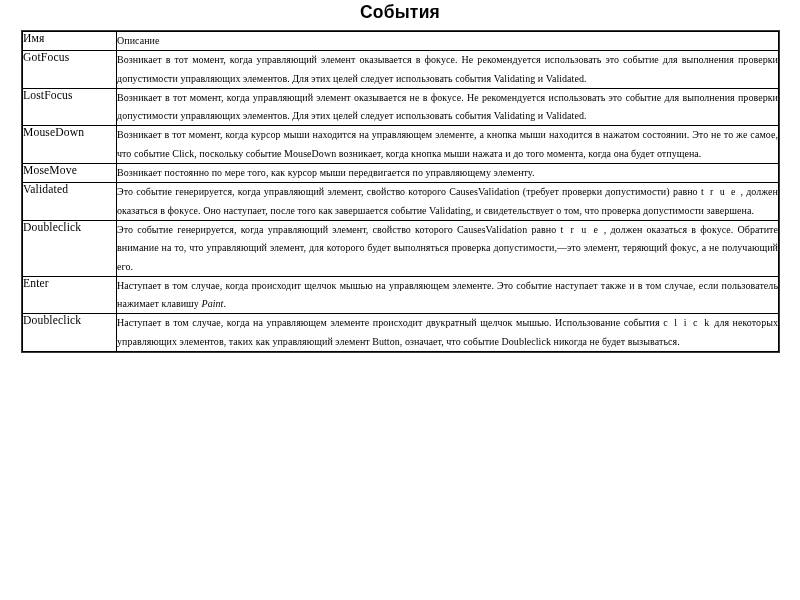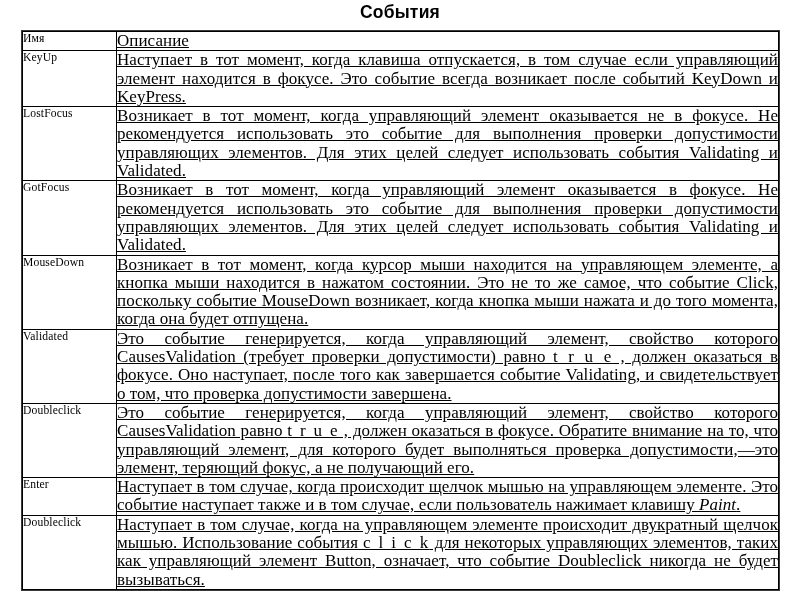--- a/index.html
+++ b/index.html
@@ -70,27 +70,26 @@
   .cell-name {
     padding: 7px 0 7px 9px;
     font-size: 11.6px;
     line-height: 14px;
     white-space: nowrap;
     letter-spacing: 0.15px;
   }
 
   .cell-desc {
     padding: 7px 8px 7px 10px;
-    font-size: 17px;
+    font-size: 10px;
     line-height: 18.3px;
     text-align: justify;
     text-justify: inter-word;
     letter-spacing: 0.05px;
     hyphens: none;
-    text-decoration: underline;
   }
 
   .cell-desc.nojustify {
     text-align: left;
   }
 
   
   tr.header-row .cell-name,
   tr.header-row .cell-desc {
     padding-top: 9px;
@@ -129,40 +128,40 @@
         <col class="c-name">
         <col class="c-desc">
       </colgroup>
       <tbody>
 
         <tr class="header-row">
           <td class="cell-name">Имя</td>
           <td class="cell-desc nojustify">Описание</td>
         </tr>
 
+
         <tr>
-          <td class="cell-name">KeyUp</td>
-          <td class="cell-desc">Наступает в тот момент, когда клавиша отпускается, в том случае если управляющий элемент находится в фокусе. Это событие всегда возникает после событий KeyDown и KeyPress.</td>
+          <td class="cell-name">GotFocus</td>
+          <td class="cell-desc">Возникает в тот момент, когда управляющий элемент оказывается в фокусе. Не рекомендуется использовать это событие для выполнения проверки допустимости управляющих элементов. Для этих целей следует использовать события Validating и Validated.</td>
         </tr>
 
         <tr>
           <td class="cell-name">LostFocus</td>
           <td class="cell-desc">Возникает в тот момент, когда управляющий элемент оказывается не в фокусе. Не рекомендуется использовать это событие для выполнения проверки допустимости управляющих элементов. Для этих целей следует использовать события Validating и Validated.</td>
         </tr>
 
         <tr>
-          <td class="cell-name">GotFocus</td>
-          <td class="cell-desc">Возникает в тот момент, когда управляющий элемент оказывается в фокусе. Не рекомендуется использовать это событие для выполнения проверки допустимости управляющих элементов. Для этих целей следует использовать события Validating и Validated.</td>
-        </tr>
-
-        <tr>
           <td class="cell-name">MouseDown</td>
           <td class="cell-desc">Возникает в тот момент, когда курсор мыши находится на управляющем элементе, а кнопка мыши находится в нажатом состоянии. Это не то же самое, что событие Click, поскольку событие MouseDown возникает, когда кнопка мыши нажата и до того момента, когда она будет отпущена.</td>
         </tr>
 
+        <tr class="oneline">
+          <td class="cell-name">MoseMove</td>
+          <td class="cell-desc nojustify">Возникает постоянно по мере того, как курсор мыши передвигается по управляющему элементу.</td>
+        </tr>
 
 
 
         <tr>
           <td class="cell-name">Validated</td>
           <td class="cell-desc">Это событие генерируется, когда управляющий элемент, свойство которого CausesValidation (требует проверки допустимости) равно <span class="spaced nobreak">t r u e</span> , должен оказаться в фокусе. Оно наступает, после того как завершается событие Validating, и свидетельствует о том, что проверка допустимости завершена.</td>
         </tr>
 
         <tr>
           <td class="cell-name">Doubleclick</td>

